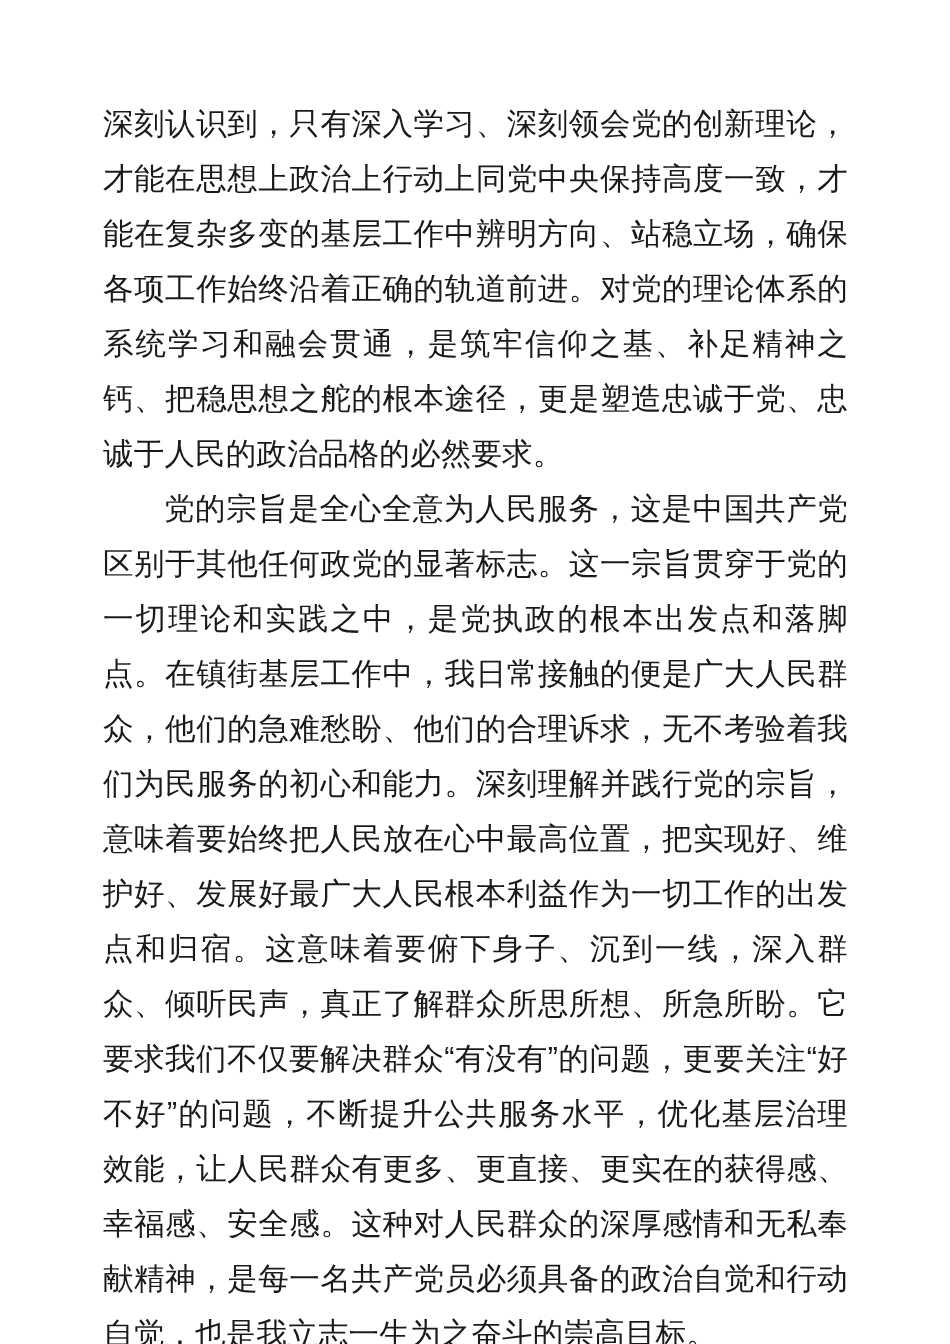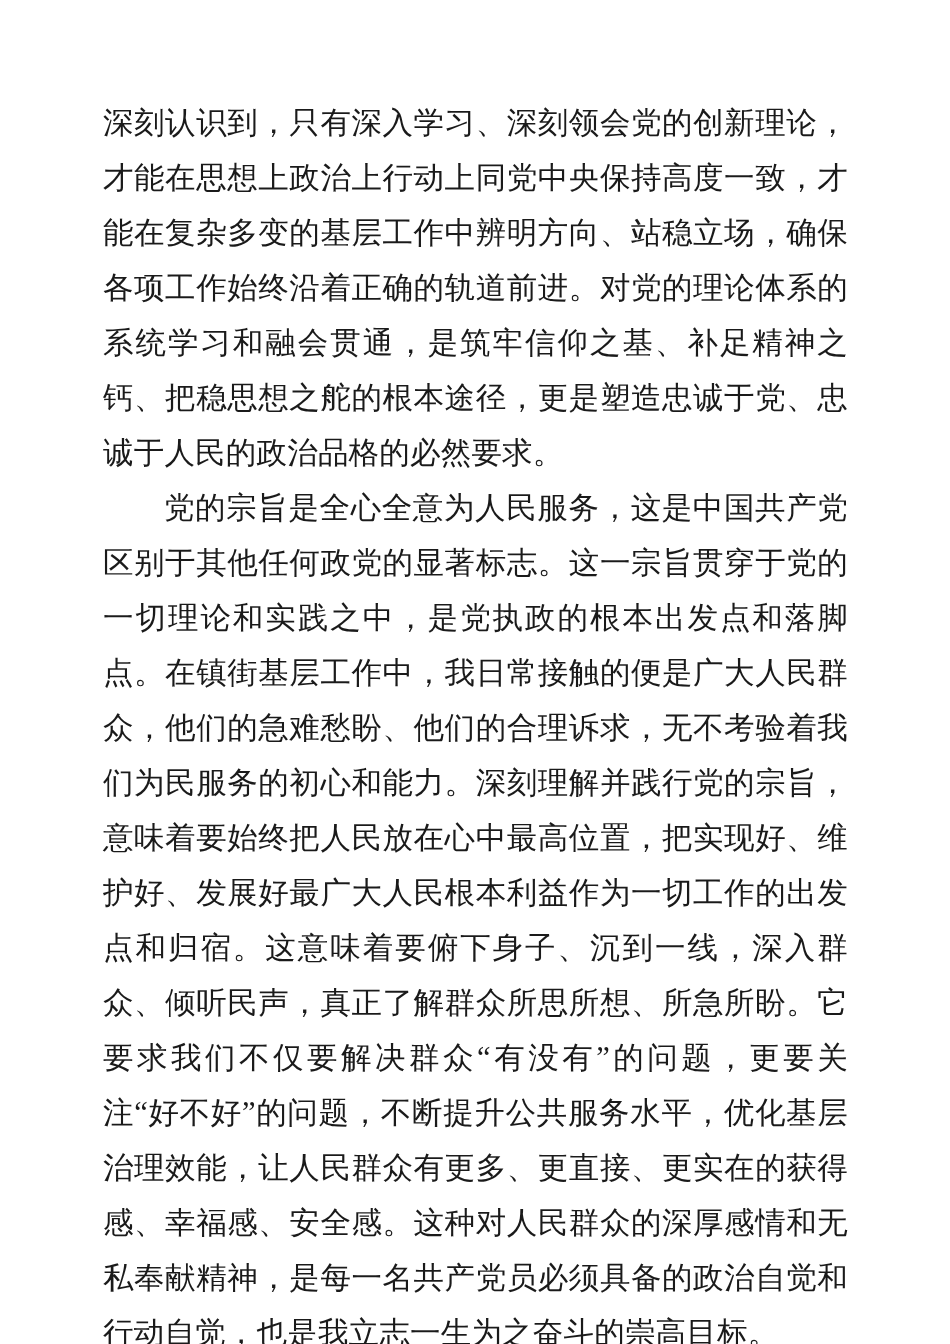--- a/index.html
+++ b/index.html
@@ -16,21 +16,21 @@
     box-sizing: border-box;
   }
   .doc-body {
     position: absolute;
     left: 103px;
     top: 96px;
     width: 745px;
   }
   .para {
     margin: 0;
-    font-family: Liberation Serif, serif;
+    font-family: Liberation Sans, sans-serif;
     font-size: 30.5px;
     line-height: 55px;
     color: #1a1a1a;
     text-align: justify;
     text-justify: inter-character;
     text-align-last: left;
     letter-spacing: 0.2px;
     word-break: break-all;
     white-space: normal;
   }

